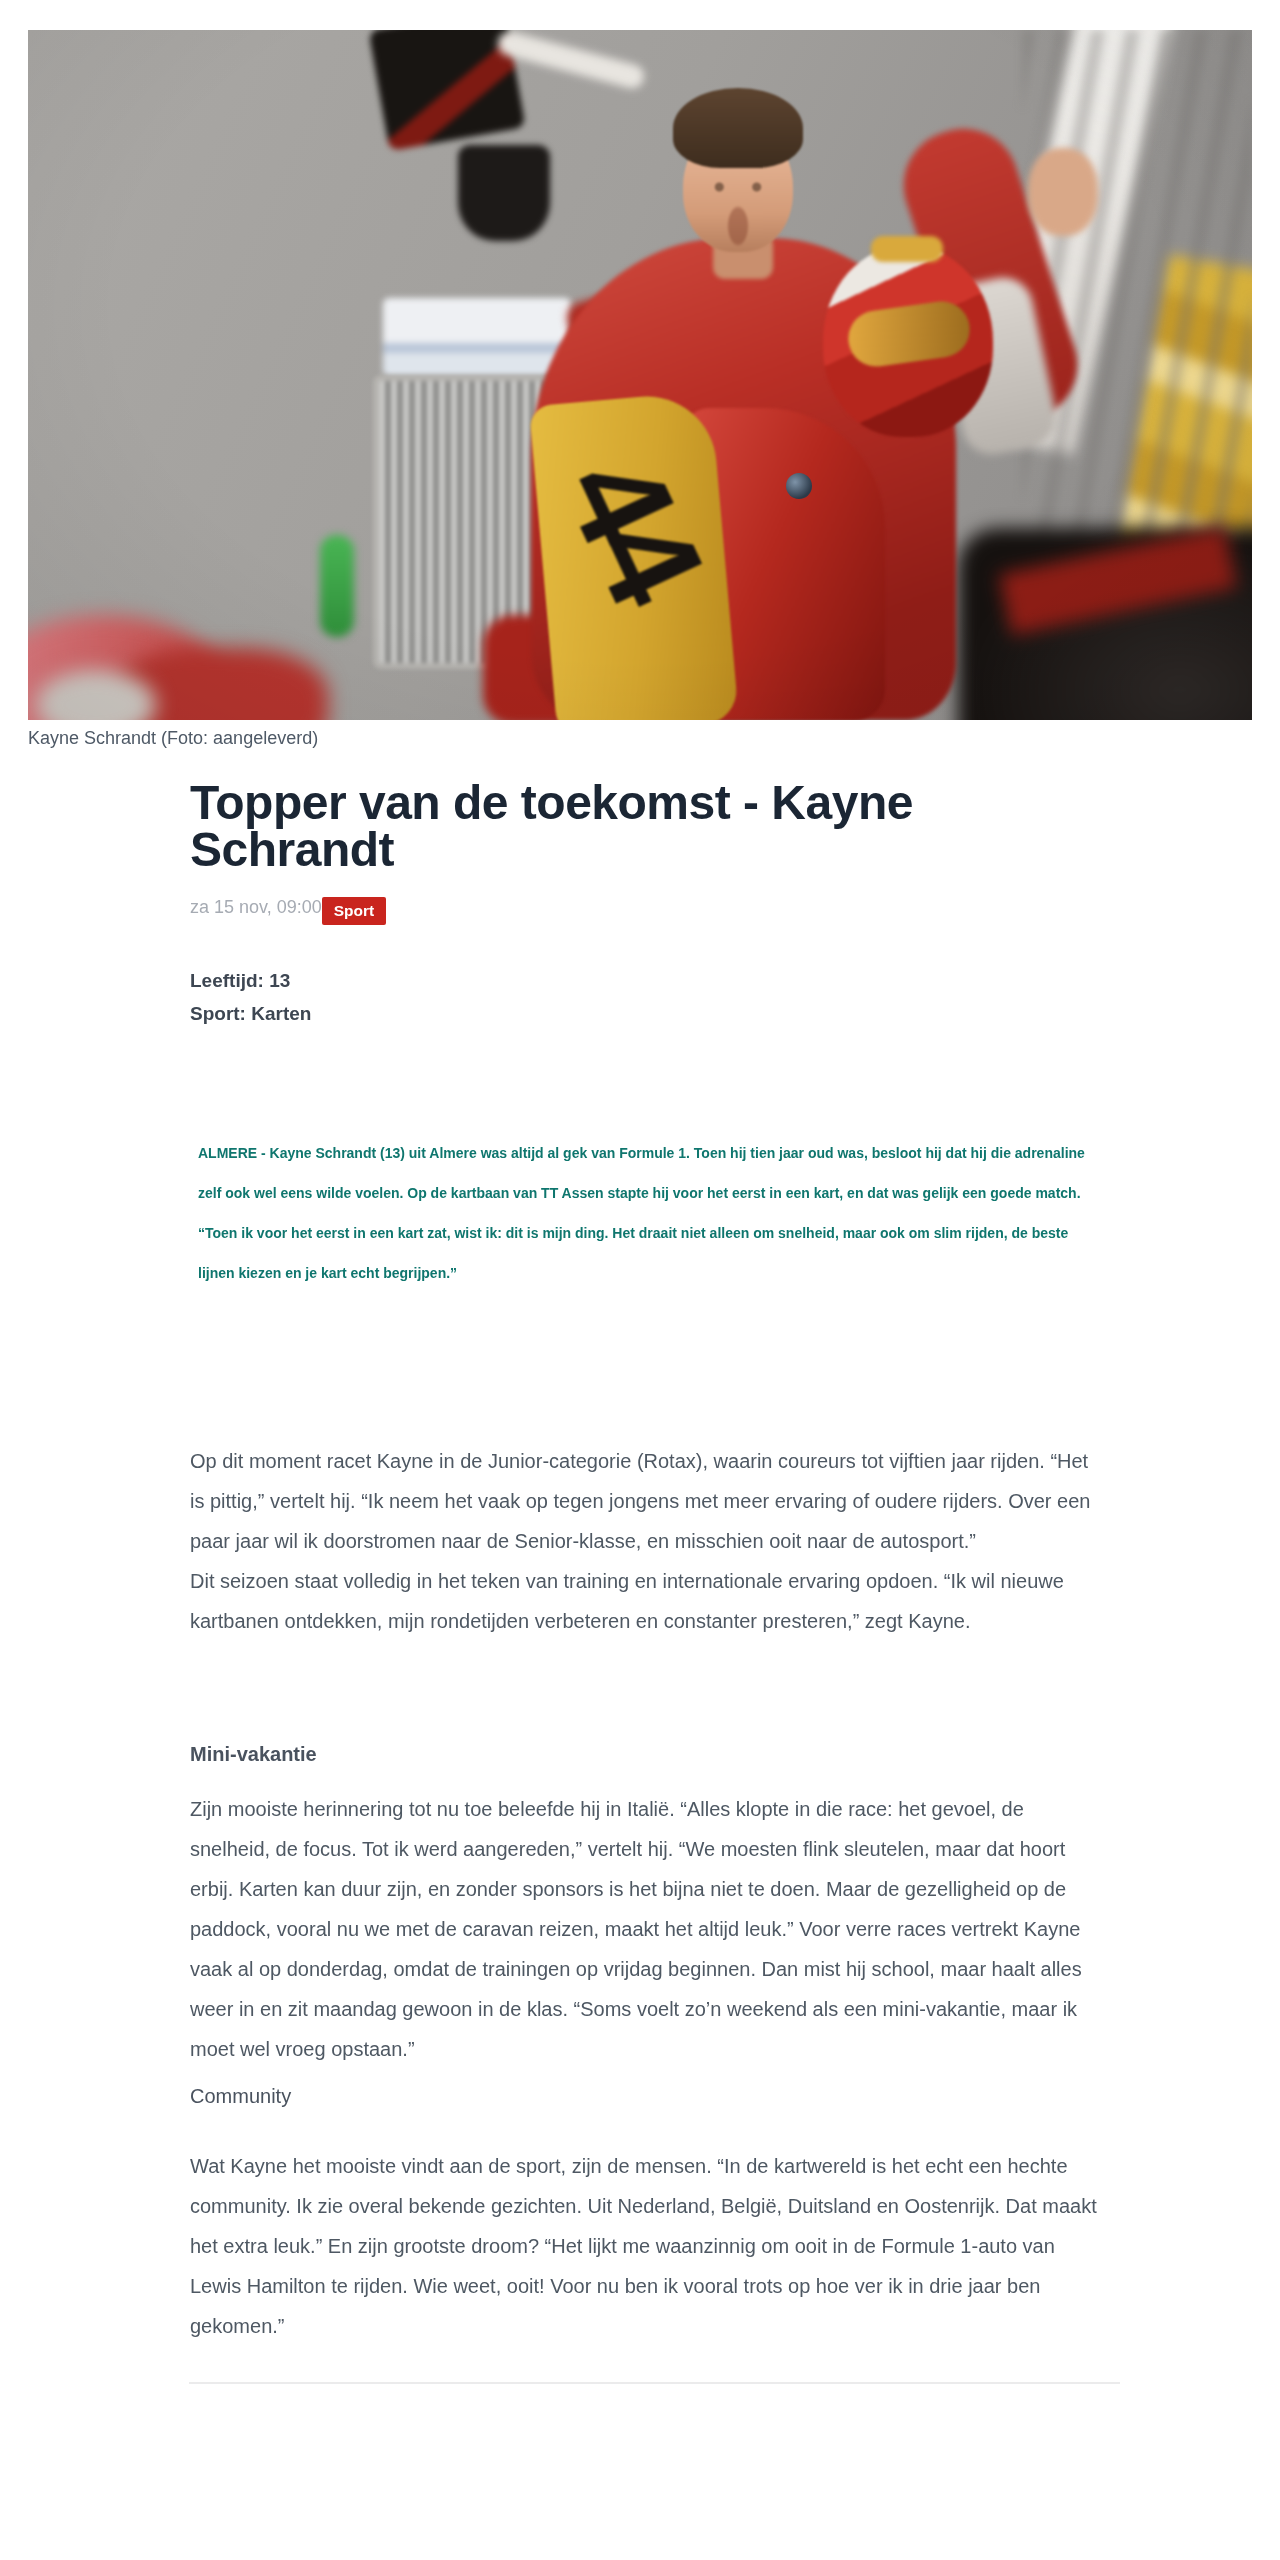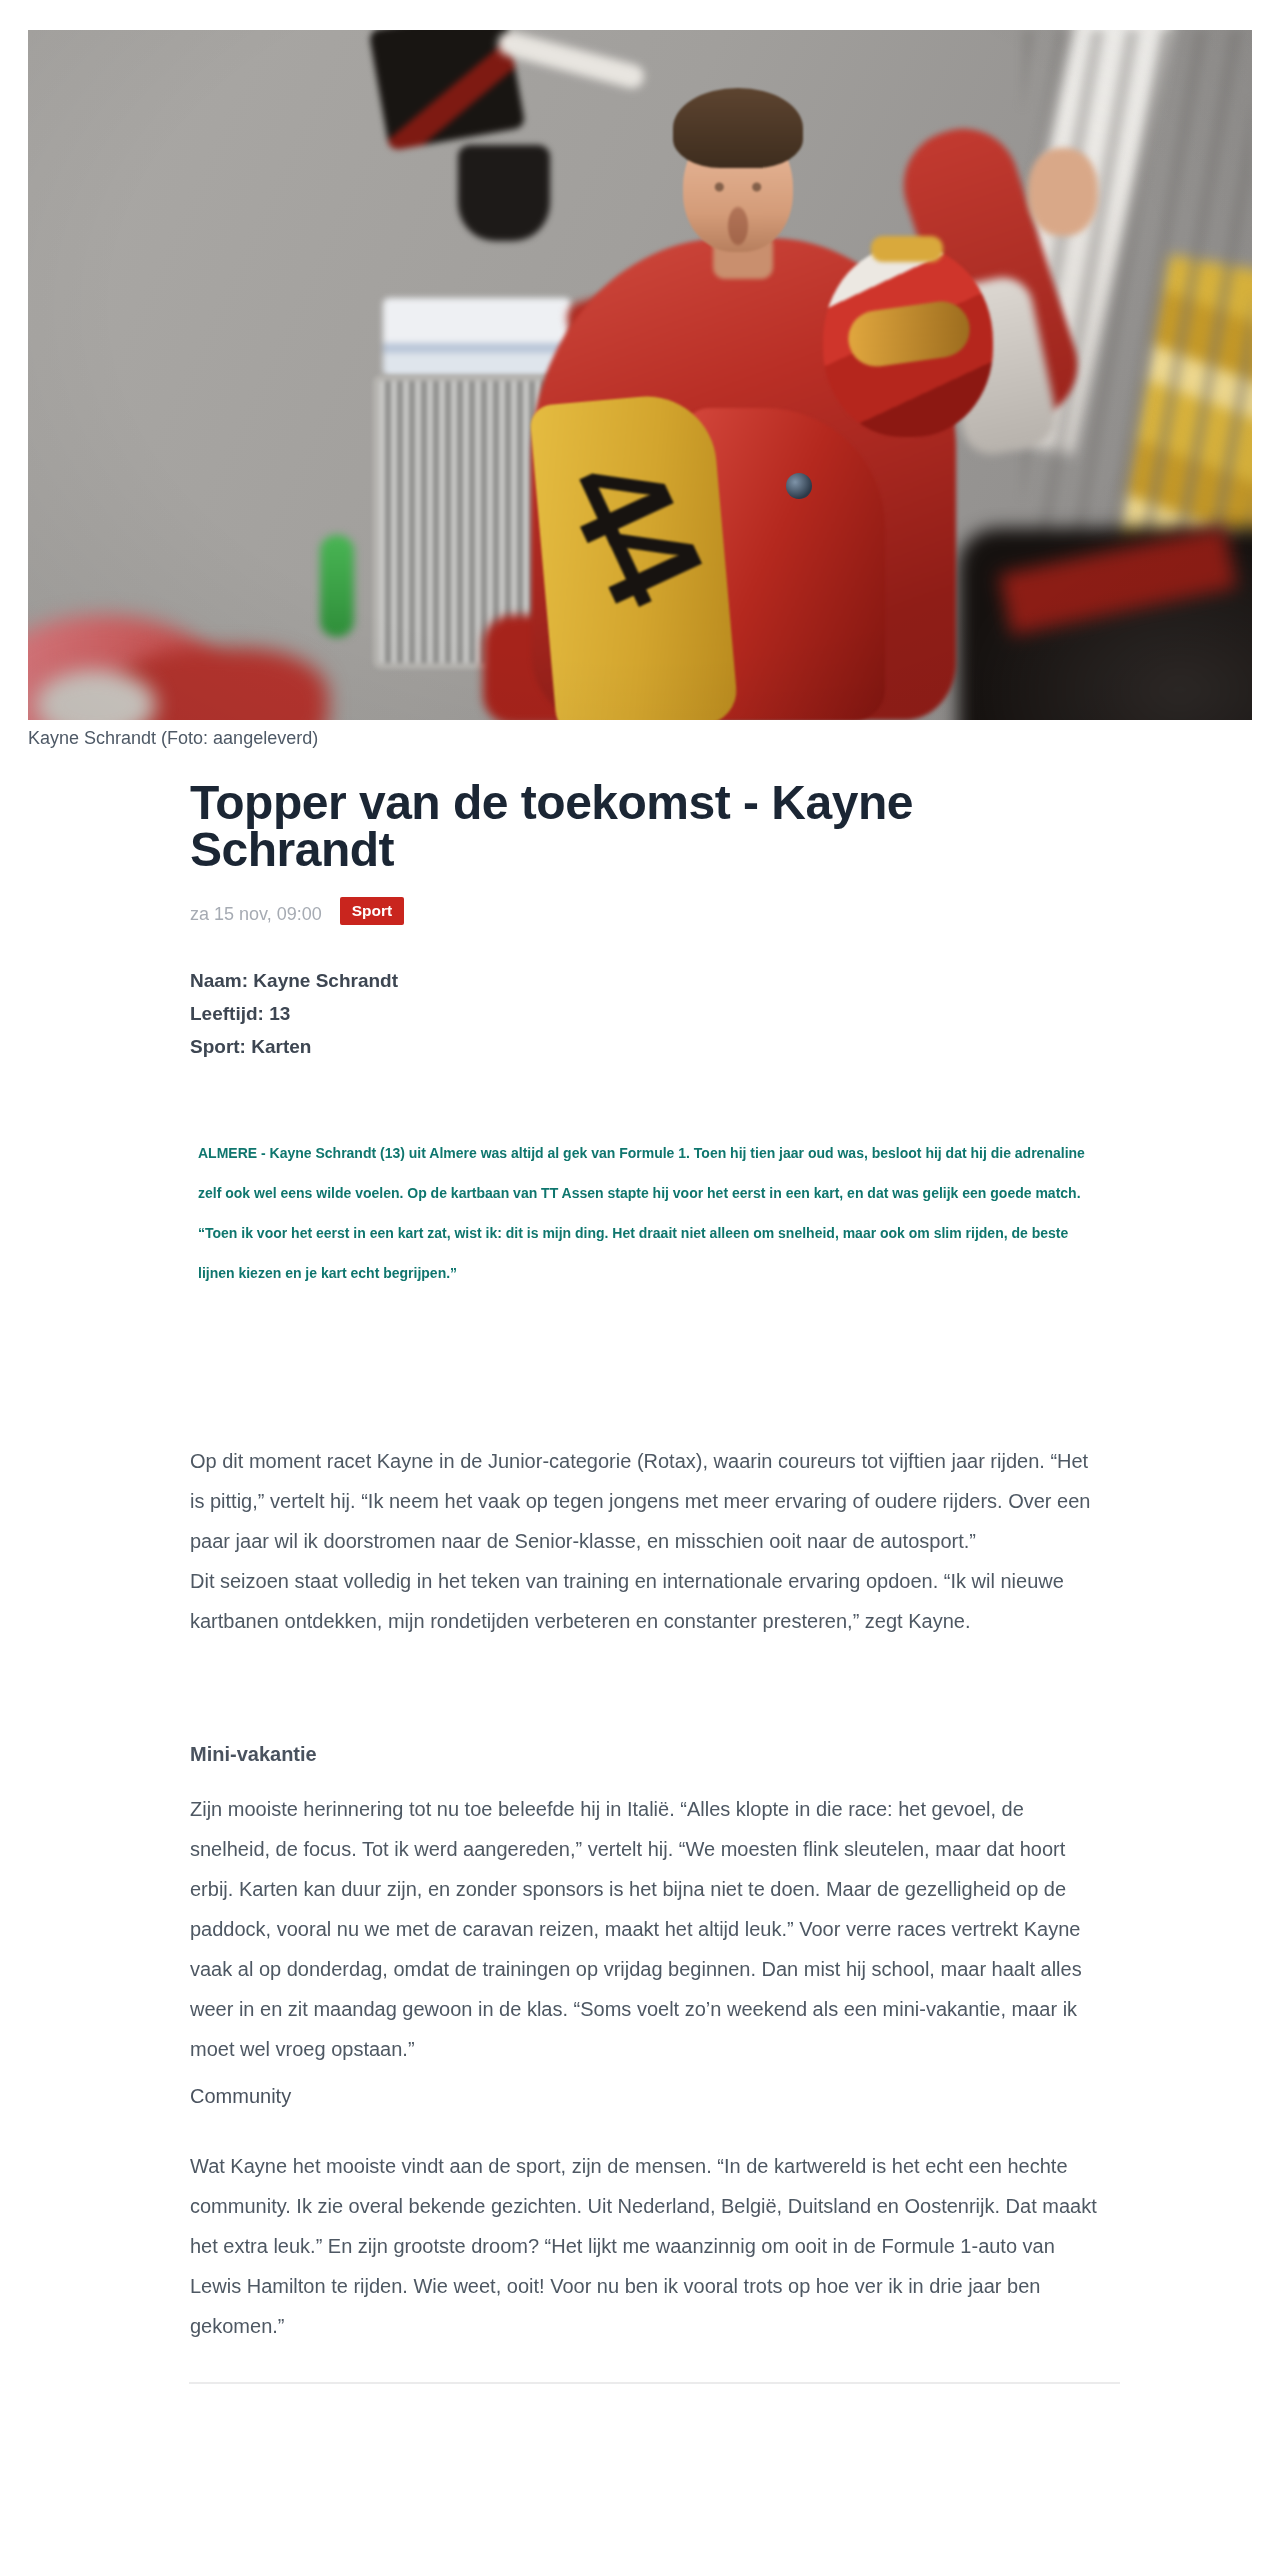--- a/index.html
+++ b/index.html
@@ -79,21 +79,21 @@
     transform:rotate(-5deg);border-radius:22px 70px 34px 26px;filter:blur(1px);}
   .ph-num{left:8px;top:28px;width:170px;height:200px;display:flex;align-items:center;justify-content:center;
     transform:rotate(70deg);font-size:138px;font-weight:800;color:#171310;letter-spacing:-10px;}
   .ph-vignette{left:0;top:0;right:0;bottom:0;
     background:radial-gradient(ellipse at 50% 40%,rgba(0,0,0,0) 60%,rgba(0,0,0,.08));}
 
   
   .caption{left:28px;top:728px;font-size:18px;color:#4e5966;}
   .title{left:190px;top:779px;width:800px;font-size:48px;line-height:47px;font-weight:800;
     color:#1b2634;letter-spacing:-0.5px;}
-  .meta-row{left:190px;top:897px;display:flex;align-items:flex-end;gap:18px;}
+  .meta-row{left:190px;top:897px;display:flex;align-items:flex-start;}
   .date{font-size:18px;color:#a6abb3;}
   .badge{font-size:15.5px;font-weight:700;color:#ffffff;background:#c9251e;
     padding:5px 12px;border-radius:2px;display:inline-block;}
   .infobox{left:190px;top:964px;width:910px;font-size:19px;font-weight:700;color:#3d4652;line-height:33px;}
   .lead{left:198px;top:1133px;width:910px;font-size:14px;font-weight:700;color:#0f766e;line-height:40px;}
   .bodytext{left:190px;width:910px;font-size:20px;color:#4e5863;line-height:40px;}
   .bodytext span{display:block;}
   .p2{top:1441px;} .p3{top:1789px;} .p4{top:2146px;}
   .subhead{left:190px;width:910px;font-size:20px;color:#49525e;line-height:28px;}
   .h-mini{top:1740px;} .h-comm{top:2082px;}
@@ -141,21 +141,20 @@
 <div class="abs caption">Kayne Schrandt (Foto: aangeleverd)</div>
 
 <h1 class="abs title" style="margin:0;">Topper van de toekomst - Kayne Schrandt</h1>
 
 <div class="abs meta-row">
   <span class="date">za 15 nov, 09:00</span>
   <span class="badge">Sport</span>
 </div>
 
 <div class="abs infobox">
-  <div>Naam: Kayne Schrandt</div>
   <div>Leeftijd: 13</div>
   <div>Sport: Karten</div>
 </div>
 
 <p class="abs lead" style="margin:0;">ALMERE - Kayne Schrandt (13) uit Almere was altijd al gek van Formule 1. Toen hij tien jaar oud was, besloot hij dat hij die adrenaline zelf ook wel eens wilde voelen. Op de kartbaan van TT Assen stapte hij voor het eerst in een kart, en dat was gelijk een goede match. “Toen ik voor het eerst in een kart zat, wist ik: dit is mijn ding. Het draait niet alleen om snelheid, maar ook om slim rijden, de beste lijnen kiezen en je kart echt begrijpen.”</p>
 
 <p class="abs bodytext p2" style="margin:0;">
   <span>Op dit moment racet Kayne in de Junior-categorie (Rotax), waarin coureurs tot vijftien jaar rijden. “Het is pittig,” vertelt hij. “Ik neem het vaak op tegen jongens met meer ervaring of oudere rijders. Over een paar jaar wil ik doorstromen naar de Senior-klasse, en misschien ooit naar de autosport.”</span>
   <span>Dit seizoen staat volledig in het teken van training en internationale ervaring opdoen. “Ik wil nieuwe kartbanen ontdekken, mijn rondetijden verbeteren en constanter presteren,” zegt Kayne.</span>
 </p>

